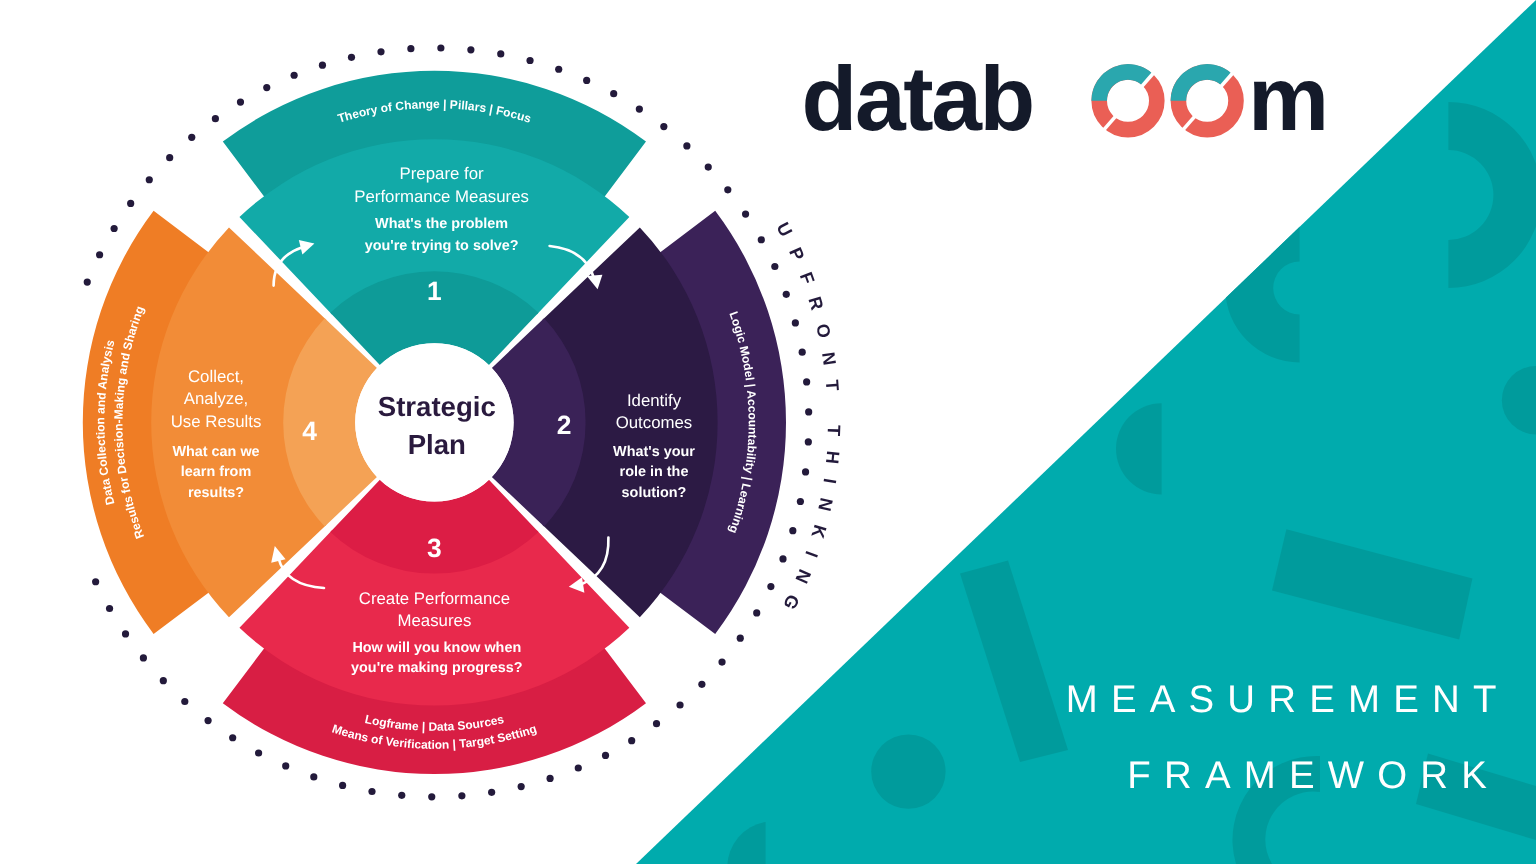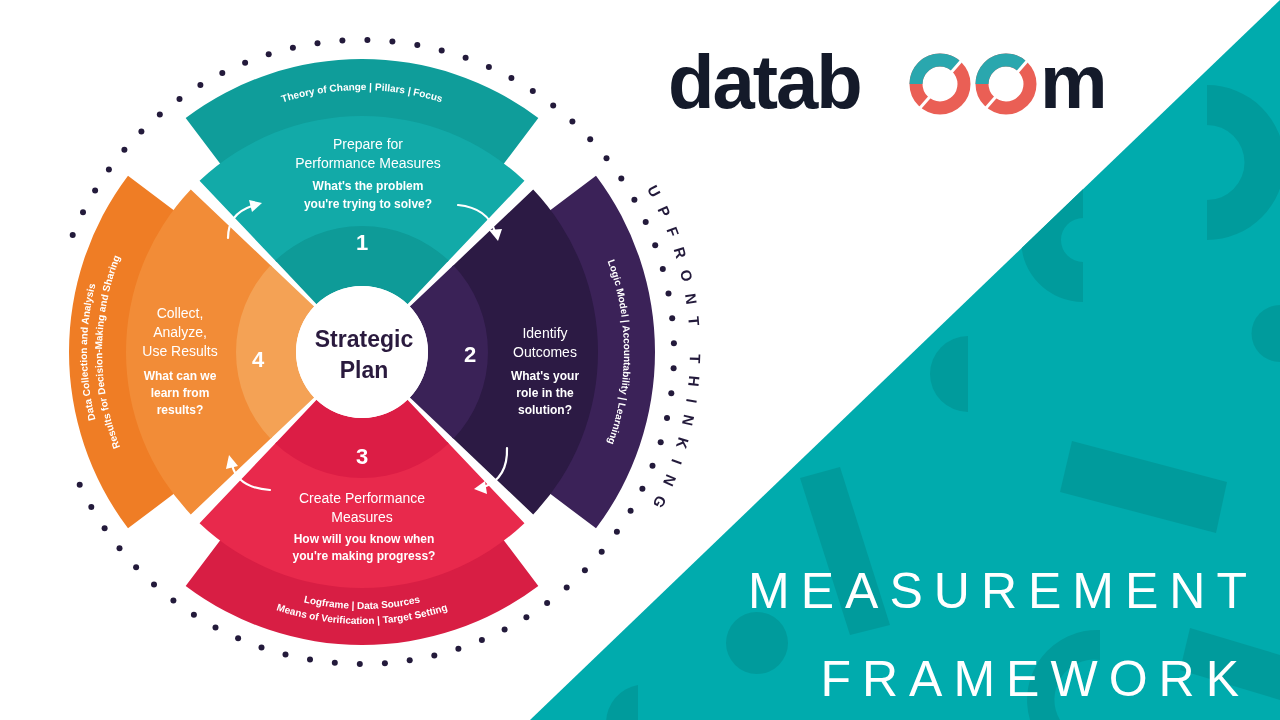--- a/index.html
+++ b/index.html
@@ -1,22 +1,22 @@
 <!DOCTYPE html>
 <html><head>
 <meta charset="utf-8">
 <style>
   html, body { margin: 0; padding: 0; }
   body { width: 1280px; height: 720px; overflow: hidden; background: #ffffff; position: relative; font-family: "Liberation Sans", "DejaVu Sans", sans-serif; }
   #bg { position: absolute; left: 0; top: 0; width: 1280px; height: 720px; }
   #diagram { position: absolute; left: 0; top: 0; width: 1280px; height: 720px; }
   .logo { position: absolute; left: 668px; top: 44px; height: 80px; }
-  .title { position: absolute; right: 28px; color: #ffffff; font-family: "Liberation Sans", "DejaVu Sans", sans-serif; font-weight: 400; letter-spacing: 11px; font-size: 50px; line-height: 1; text-align: right; }
+  .title { position: absolute; right: 28px; color: #ffffff; font-family: "Liberation Sans", "DejaVu Sans", sans-serif; font-weight: 400; letter-spacing: 11px; font-size: 32px; line-height: 1; text-align: right; }
   .title.t1 { top: 566px; right: 22px; }
-  .title.t2 { top: 630px; right: 30px; margin-top: 24px; }
+  .title.t2 { top: 630px; right: 30px; }
   svg text { font-family: "Liberation Sans", "DejaVu Sans", sans-serif; }
 </style>
 </head>
 <body>
 
 <svg id="bg" viewBox="0 0 1280 720" xmlns="http://www.w3.org/2000/svg">
   <defs>
     <clipPath id="tealClip">
         <polygon points="1280,0 1280,720 530,720"></polygon>
       </clipPath>

